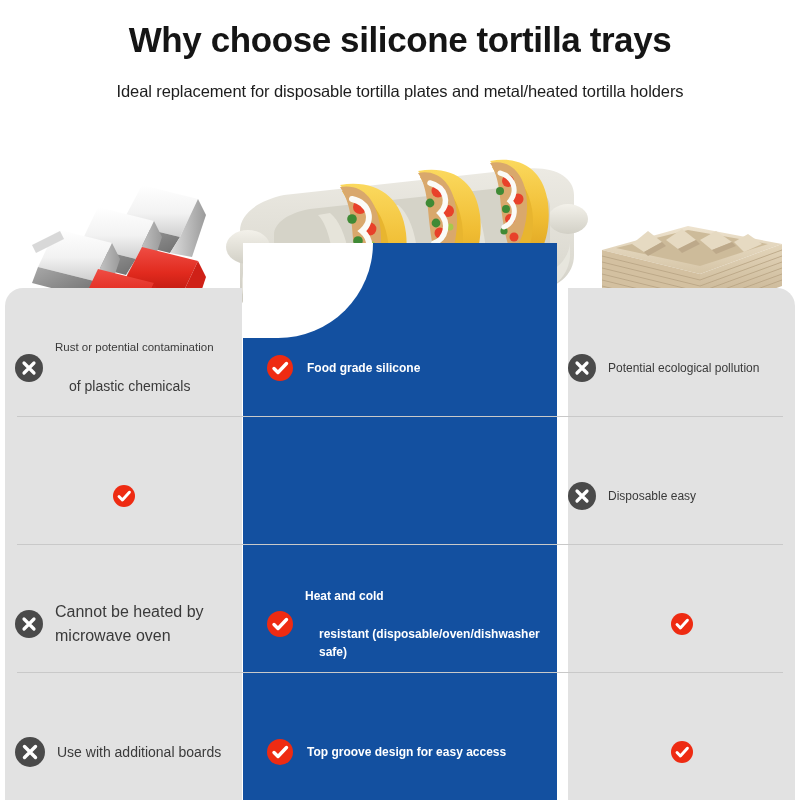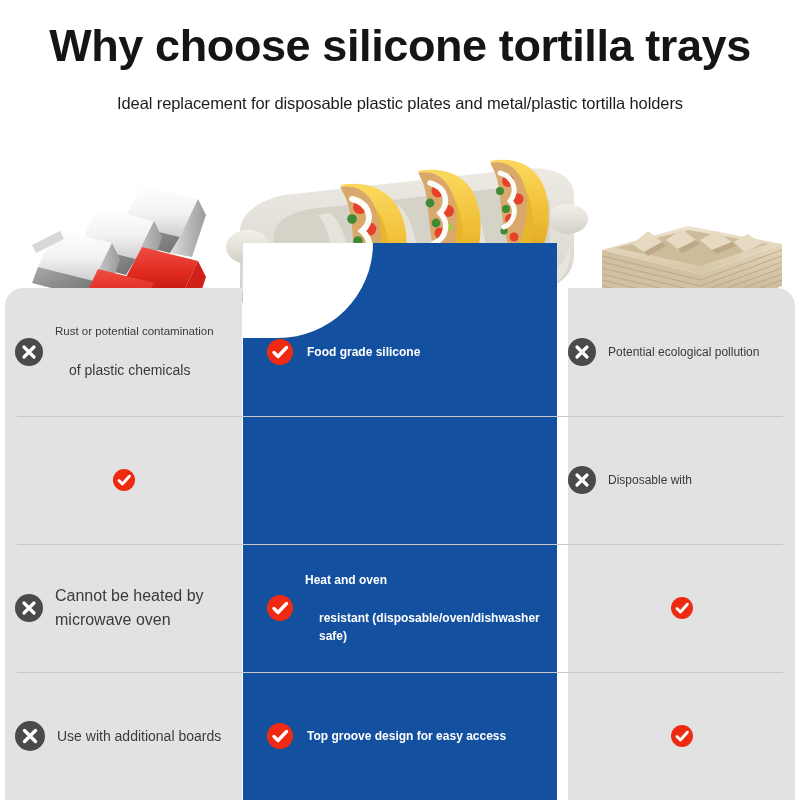--- a/index.html
+++ b/index.html
@@ -7,21 +7,21 @@
     width:800px;height:800px;overflow:hidden;background:#ffffff;
     font-family:"Liberation Sans","DejaVu Sans",sans-serif;
     -webkit-font-smoothing:antialiased;
   }
   .page{position:relative;width:800px;height:800px;}
 
   
   .header{position:absolute;left:0;top:0;width:800px;text-align:center;}
   .title{
     margin:0;padding-top:20px;
-    font-size:45px;font-weight:700;color:#151515;letter-spacing:-0.4px;
+    font-size:35px;font-weight:700;color:#151515;letter-spacing:-0.4px;
     line-height:1.15;
   }
   .subtitle{
     margin:0;padding-top:22px;
     font-size:16.5px;font-weight:400;color:#1d1d1d;letter-spacing:-0.1px;
   }
 
   
   .hero{position:absolute;left:0;top:118px;width:800px;height:230px;}
 
@@ -53,21 +53,21 @@
   }
 
   
   .rows{position:absolute;left:0;top:288px;width:800px;height:512px;}
   .row{position:relative;width:800px;height:128px;}
   .row .divider{
     position:absolute;left:17px;right:17px;top:0;height:1px;background:#c9c9c9;
   }
   .row:first-child .divider{display:none;}
 
-  .cell{position:absolute;top:0;height:128px;display:flex;align-items:center;}
+  .cell{position:absolute;top:16px;height:128px;display:flex;align-items:center;}
   .cell-left{left:5px;width:237px;padding-left:10px;box-sizing:border-box;}
   .cell-center{left:243px;width:314px;padding-left:24px;box-sizing:border-box;}
   .cell-right{left:568px;width:227px;padding-left:0;box-sizing:border-box;}
   .cell.center-icon{justify-content:center;padding-left:0;}
 
   
   .icon{flex:0 0 auto;border-radius:50%;position:relative;display:block;}
   .icon svg{display:block;width:100%;height:100%;}
   .ic-x{background:#4a4a4a;}
   .ic-check{background:#ee2b12;}
@@ -91,21 +91,21 @@
   .two-line .l1{margin-bottom:13px;}
   .two-line .l2{margin-left:14px;}
 </style>
 </head>
 <body>
 
 <div class="page">
 
   <div class="header">
     <h1 class="title">Why choose silicone tortilla trays</h1>
-    <p class="subtitle">Ideal replacement for disposable plastic plates and metal/plastic tortilla holders</p>
+    <p class="subtitle">Ideal replacement for disposable tortilla plates and metal/heated tortilla holders</p>
   </div>
 
   <div class="hero">
 
     <div class="prod holders">
       <svg viewBox="0 0 215 185" xmlns="http://www.w3.org/2000/svg">
         <defs>
           <linearGradient id="steelA" x1="0" y1="0" x2="0" y2="1">
             <stop offset="0" stop-color="#ffffff"></stop>
               <stop offset="0.55" stop-color="#f2f2f2"></stop>
@@ -349,21 +349,21 @@
         </span>
       </div>
 
 
       <div class="cell cell-right">
         <span class="icon ic-x ic-28">
           <svg viewBox="0 0 28 28">
               <path d="M9 9 L19 19 M19 9 L9 19" stroke="#fff" stroke-width="3.2" stroke-linecap="round"></path>
             </svg>
         </span>
-        <span class="txt s-med">Disposable with</span>
+        <span class="txt s-med">Disposable easy</span>
       </div>
     </div>
 
     <div class="row">
       <div class="divider"></div>
 
       <div class="cell cell-left">
         <span class="icon ic-x ic-28">
           <svg viewBox="0 0 28 28">
               <path d="M9 9 L19 19 M19 9 L9 19" stroke="#fff" stroke-width="3.2" stroke-linecap="round"></path>
@@ -372,21 +372,21 @@
         <span class="txt s-xsmall">Cannot be heated by microwave oven</span>
       </div>
 
       <div class="cell cell-center">
         <span class="icon ic-check ic-26">
           <svg viewBox="0 0 26 26">
               <path d="M7 13.5 L11 17.5 L19.5 8.5" stroke="#fff" stroke-width="3.4" fill="none" stroke-linecap="round" stroke-linejoin="round"></path>
             </svg>
         </span>
         <span class="txt on-blue two-line">
-          <span class="l1 s-med">Heat and oven</span>
+          <span class="l1 s-med">Heat and cold</span>
           <span class="l2 s-med">resistant (disposable/oven/dishwasher safe)</span>
         </span>
       </div>
 
       <div class="cell cell-right center-icon">
         <span class="icon ic-check ic-22">
           <svg viewBox="0 0 22 22">
               <path d="M6 11.5 L9.4 15 L16.4 7.2" stroke="#fff" stroke-width="2.9" fill="none" stroke-linecap="round" stroke-linejoin="round"></path>
             </svg>
         </span>

